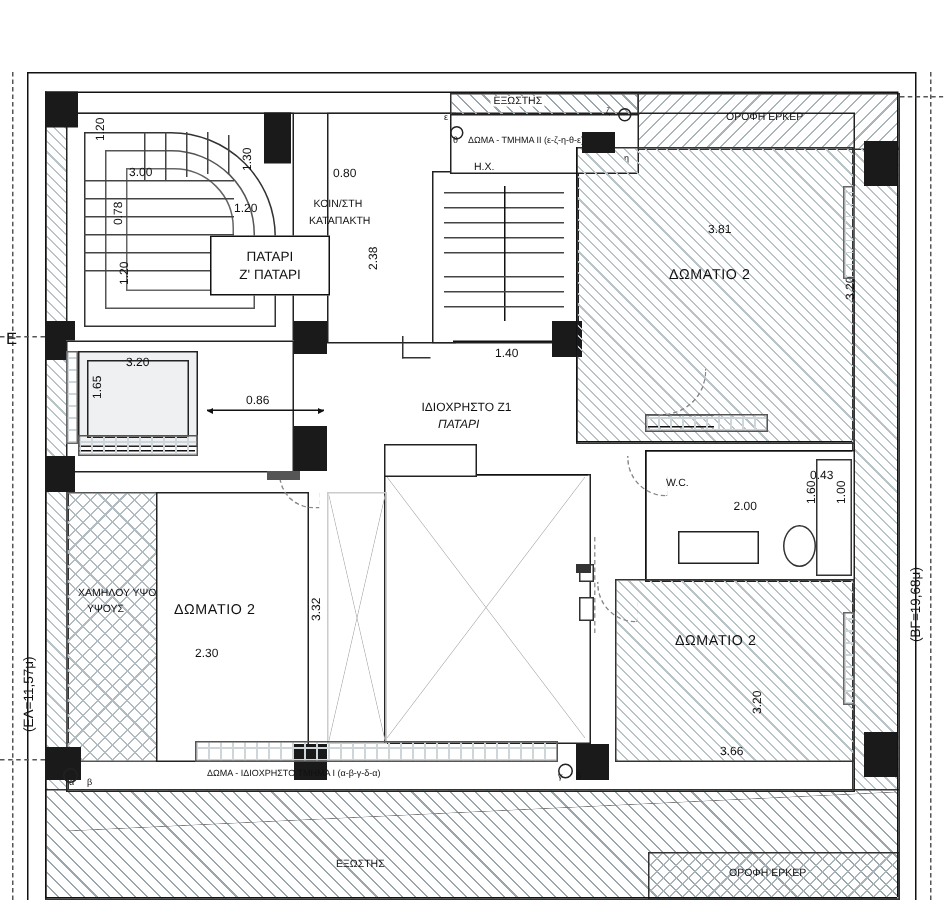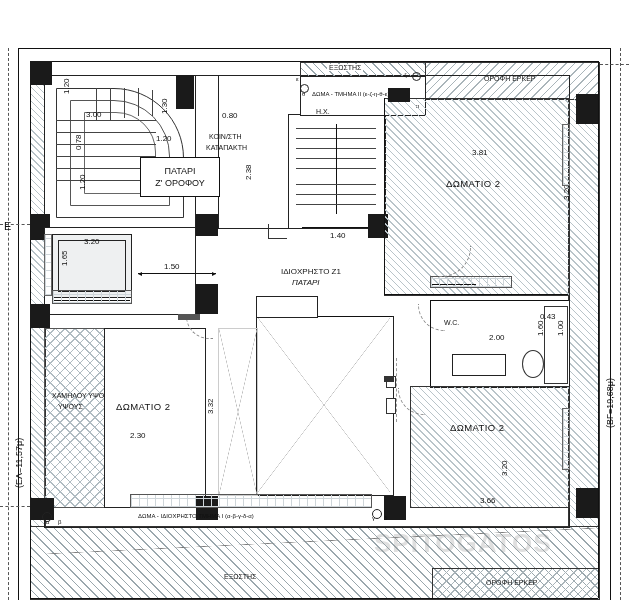--- a/index.html
+++ b/index.html
@@ -105,21 +105,21 @@
   <div class="lbl dim" style="left:156px;top:106px;">1.20</div>
   <div class="lbl dim" style="left:78px;top:162px;transform:rotate(-90deg);transform-origin:0 0;">1.20</div>
 
   <div class="box" style="left:44px;top:199px;width:150px;height:86px;background:#fff;"></div>
   <div class="box" style="left:52px;top:206px;width:78px;height:62px;background:#eef0f1;"></div>
   <div class="box" style="left:58px;top:212px;width:66px;height:50px;"></div>
   <div class="hline" style="left:52px;top:272px;width:78px;"></div>
   <div class="abs grid" style="left:52px;top:262px;width:78px;height:12px;border:1px solid #555;"></div>
   <div class="lbl dim" style="left:84px;top:209px;">3.20</div>
   <div class="lbl dim" style="left:60px;top:238px;transform:rotate(-90deg);transform-origin:0 0;">1.65</div>
-  <div class="lbl dim" style="left:164px;top:234px;">1.50</div>
+  <div class="lbl dim" style="left:164px;top:234px;">0.86</div>
   <div class="arrowdim" style="left:138px;top:245px;width:78px;"></div>
   <div class="wall" style="left:196px;top:256px;width:22px;height:30px;"></div>
   <div class="wall" style="left:30px;top:276px;width:20px;height:24px;"></div>
 
   <div class="box" style="left:218px;top:47px;width:84px;height:152px;background:#fff;"></div>
   <div class="box" style="left:288px;top:86px;width:96px;height:113px;background:#fff;"></div>
   <div class="hline thin" style="left:296px;top:100px;width:80px;"></div>
   <div class="hline thin" style="left:296px;top:110px;width:80px;"></div>
   <div class="hline thin" style="left:296px;top:120px;width:80px;"></div>
   <div class="hline thin" style="left:296px;top:130px;width:80px;"></div>
@@ -199,21 +199,21 @@
 
   <div class="abs" style="left:218px;top:300px;width:38px;height:166px;background:
      linear-gradient(to top right,transparent calc(50% - 0.5px),#bbb 50%,transparent calc(50% + 0.5px)),
      linear-gradient(to bottom right,transparent calc(50% - 0.5px),#bbb 50%,transparent calc(50% + 0.5px));border:1px solid #ccc;"></div>
 
   <div class="lbl" style="left:281px;top:239px;font-size:8px;">ΙΔΙΟΧΡΗΣΤΟ Ζ1</div>
   <div class="lbl ital" style="left:292px;top:250px;font-size:8px;">ΠΑΤΑΡΙ</div>
 
   <div class="titlebox" style="left:140px;top:129px;width:78px;height:38px;">
     <div>ΠΑΤΑΡΙ</div>
-    <div>Ζ' ΟΡΟΦΟΥ</div>
+    <div>Ζ' ΠΑΤΑΡΙ</div>
   </div>
 
   <div class="abs grid" style="left:130px;top:466px;width:240px;height:12px;border:1px solid #555;"></div>
   <div class="lbl tiny" style="left:138px;top:485px;">ΔΩΜΑ - ΙΔΙΟΧΡΗΣΤΟ ΤΜΗΜΑ Ι (α-β-γ-δ-α)</div>
   <div class="lbl tiny" style="left:46px;top:491px;">α</div>
   <div class="lbl tiny" style="left:58px;top:491px;">β</div>
   <div class="lbl tiny" style="left:372px;top:487px;">γ</div>
   <div class="lbl tiny" style="left:384px;top:487px;">δ</div>
   <div class="abs" style="left:42px;top:484px;width:8px;height:8px;border:1px solid #222;border-radius:50%;"></div>
   <div class="abs" style="left:372px;top:481px;width:8px;height:8px;border:1px solid #222;border-radius:50%;"></div>
@@ -239,15 +239,14 @@
   <div class="abs" style="left:386px;top:348px;width:8px;height:10px;border:1px solid #333;background:#fff;"></div>
   <div class="abs" style="left:178px;top:286px;width:22px;height:6px;background:#555;"></div>
 
   <div class="abs grid" style="left:44px;top:206px;width:6px;height:60px;border:1px solid #666;"></div>
   <div class="abs grid" style="left:562px;top:96px;width:6px;height:60px;border:1px solid #666;"></div>
   <div class="abs grid" style="left:562px;top:380px;width:6px;height:60px;border:1px solid #666;"></div>
 
   <div class="vline vdash" style="left:396px;top:330px;height:64px;border-color:#999;"></div>
   <div class="abs" style="left:384px;top:348px;width:10px;height:6px;background:#333;"></div>
 
-  <div class="wm" style="left:374px;top:500px;">SPITOGATOS</div>
 
 </div>
 
 </body></html>

